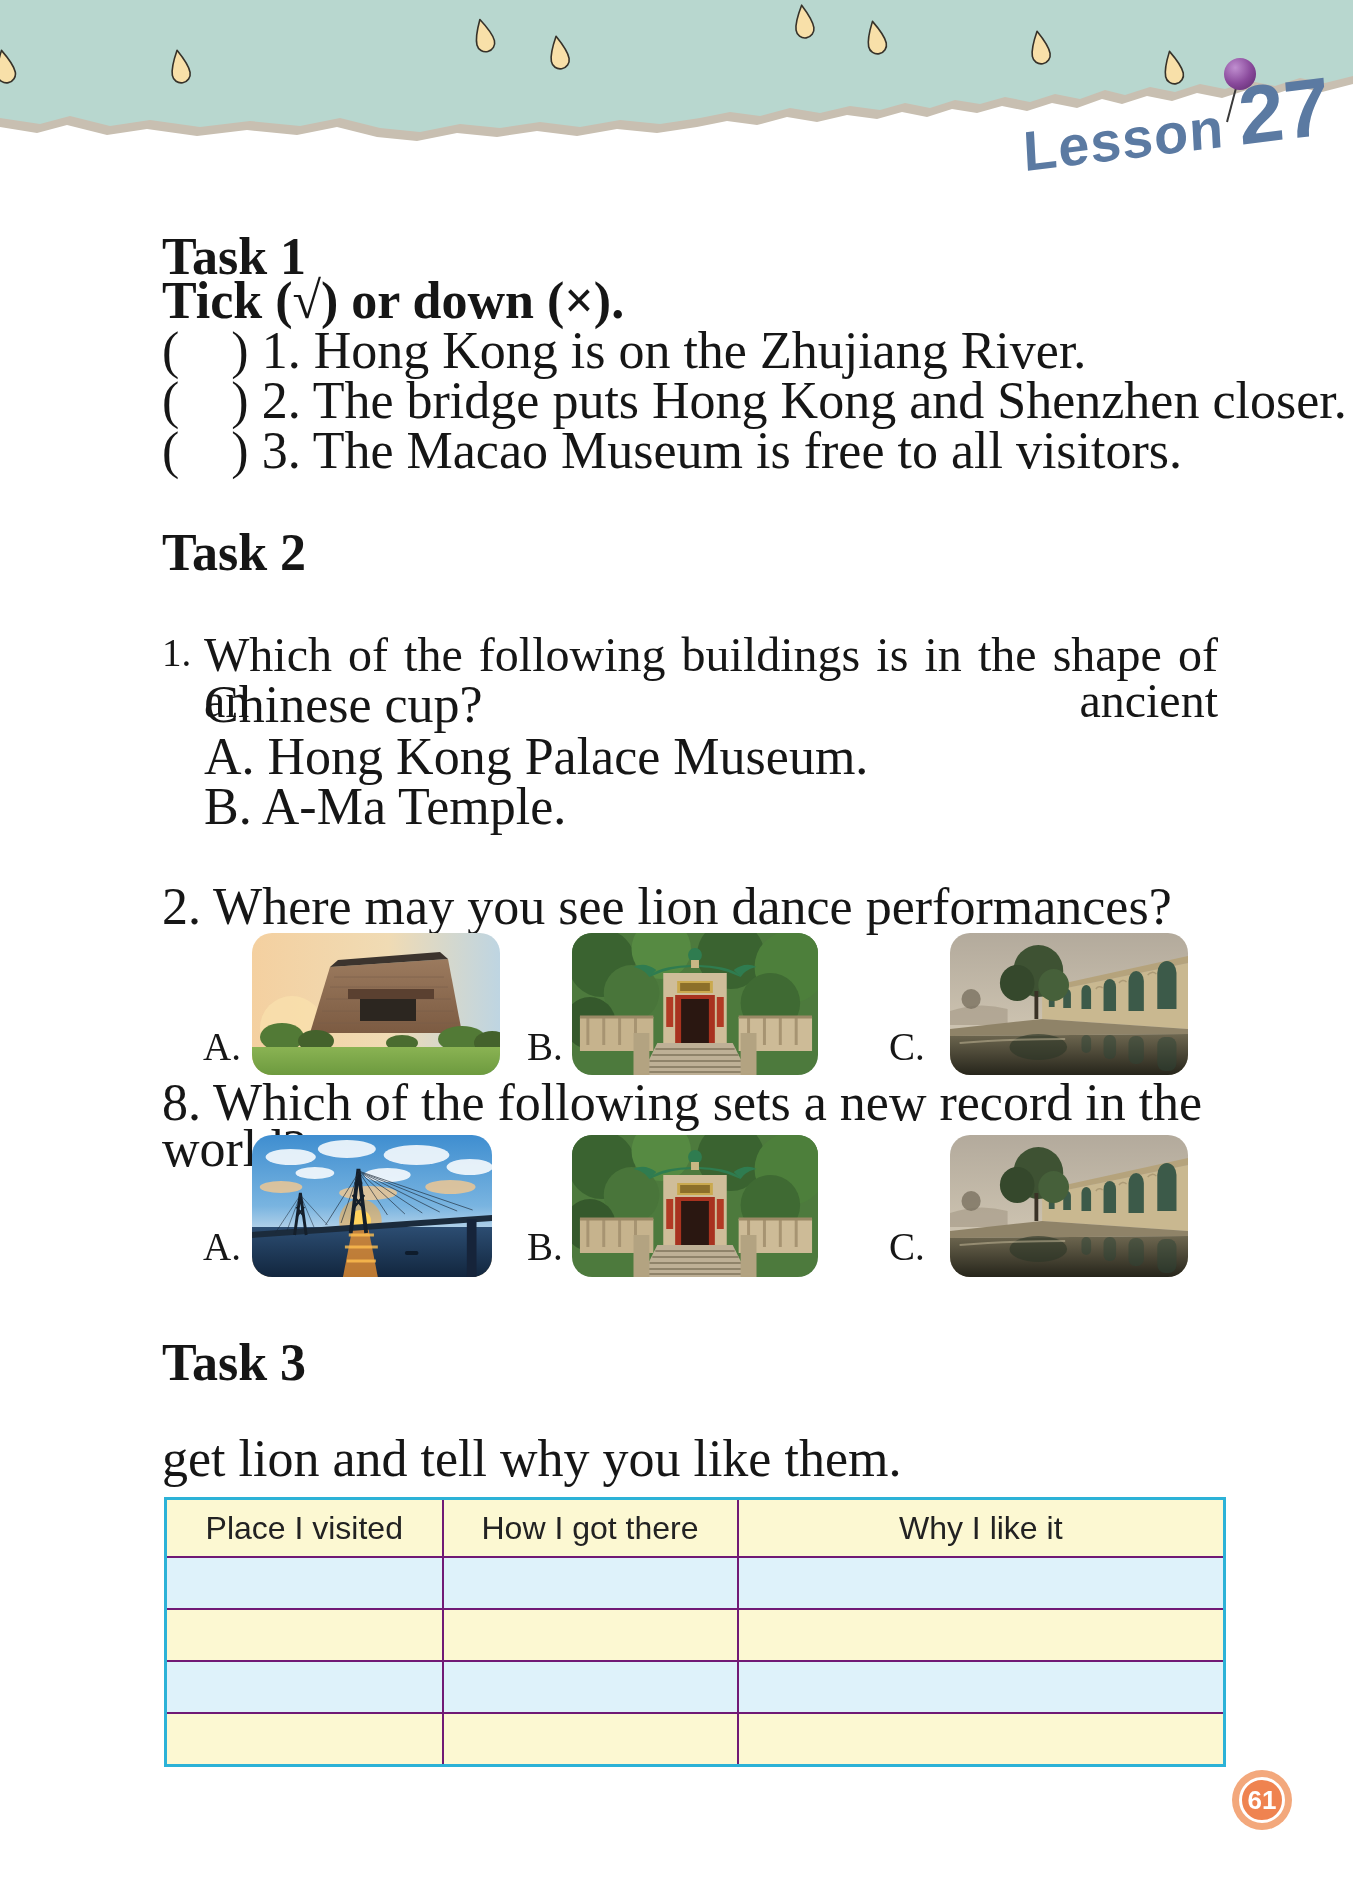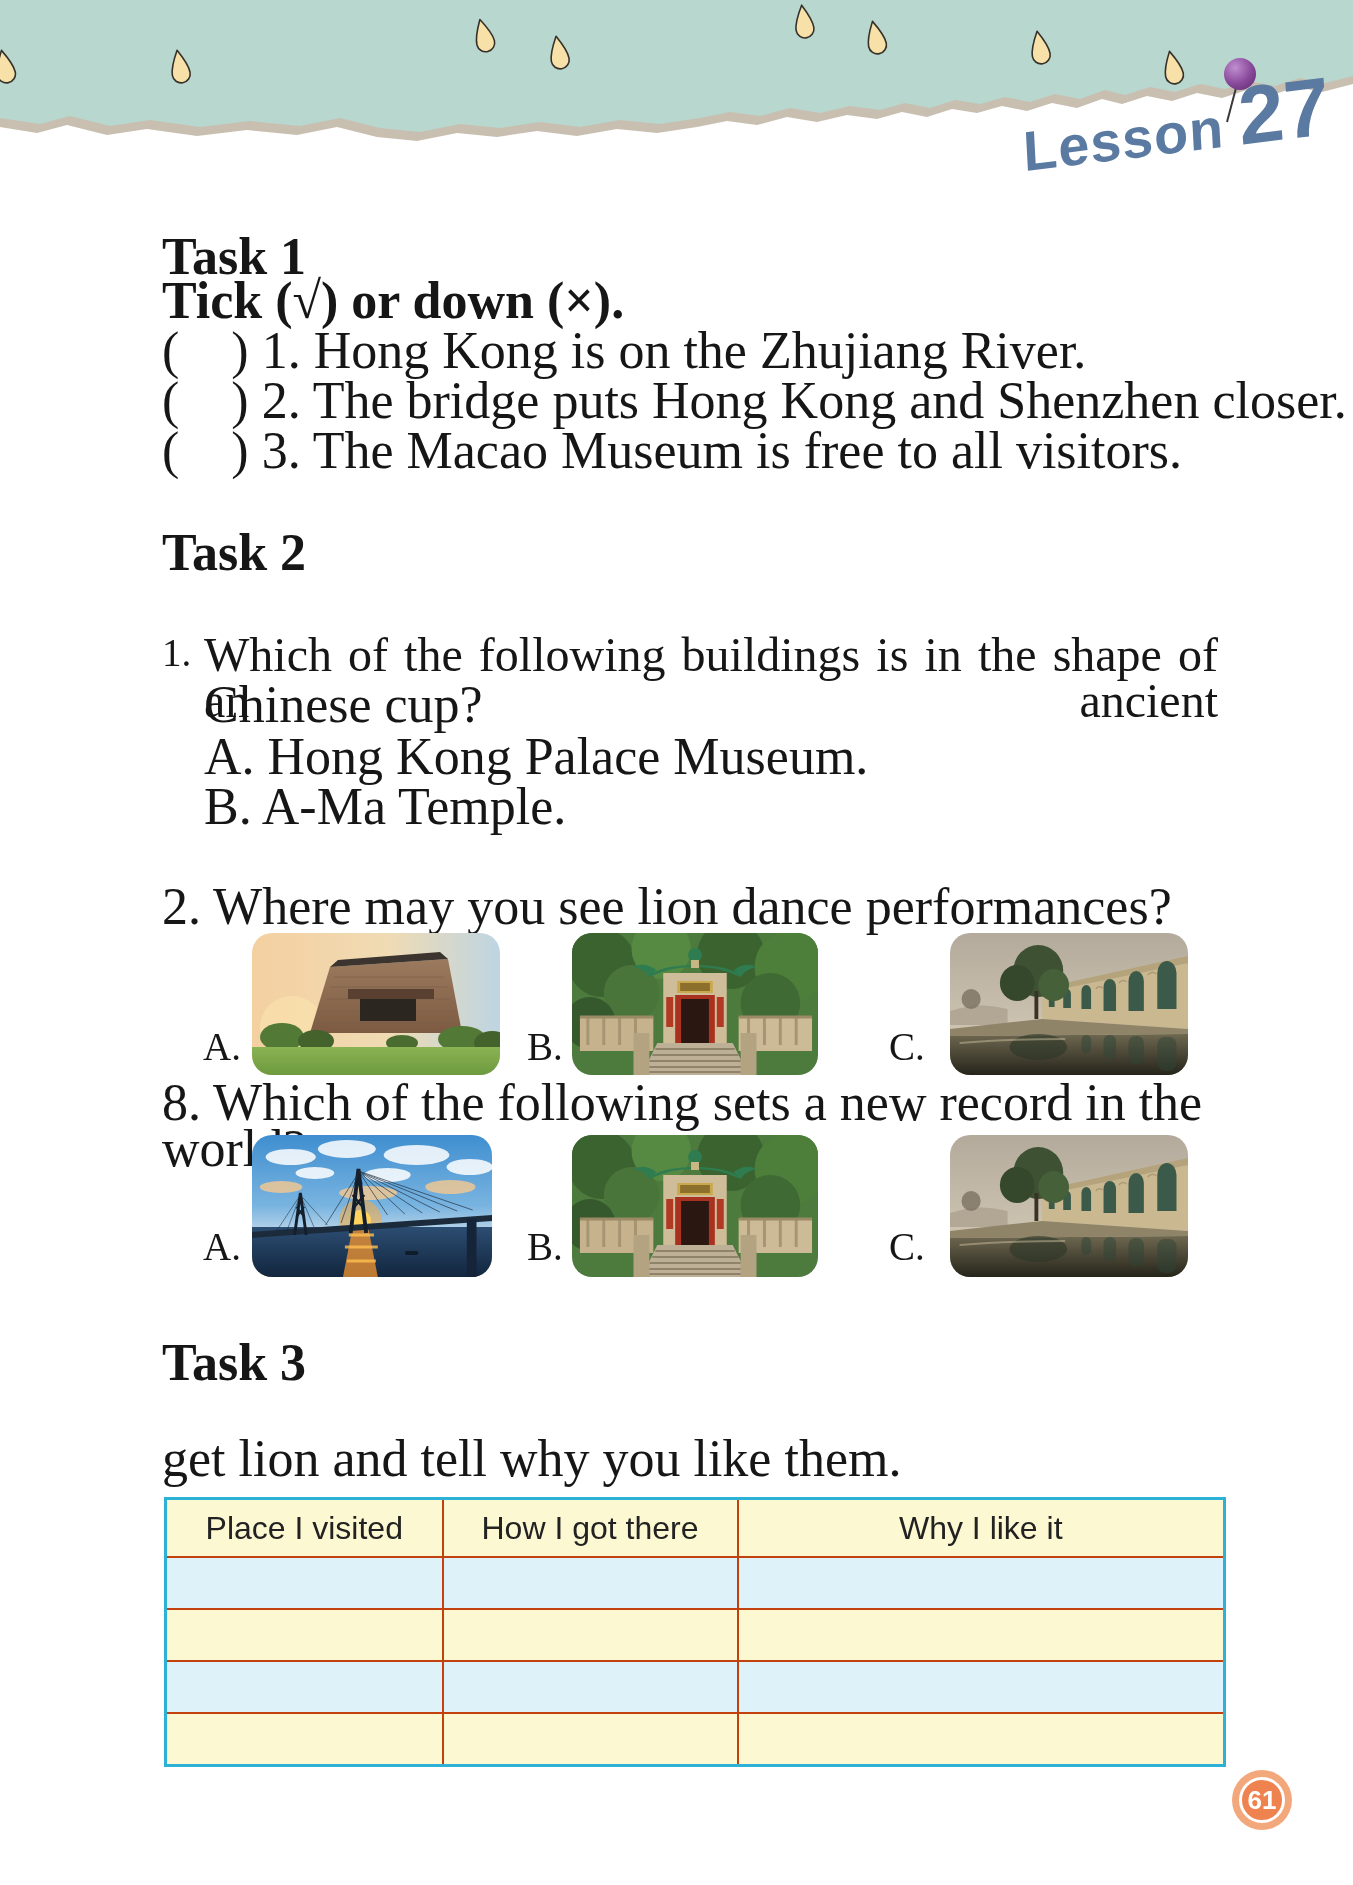--- a/index.html
+++ b/index.html
@@ -13,21 +13,21 @@
   .line{position:absolute;left:162px;font-size:52px;line-height:46px;white-space:pre-wrap;}
   .b{font-weight:bold;}
   .opt{left:204px;}
   .just{white-space:pre-wrap;text-align:justify;text-align-last:justify;font-size:48px;}
   .qnum{position:absolute;left:162px;font-size:39px;line-height:46px;}
   .photo{position:absolute;height:142px;border-radius:20px;overflow:hidden;}
   .photo svg{width:100%;height:100%;display:block;}
   .opt-label{position:absolute;font-size:39px;line-height:46px;}
   .t3table{position:absolute;left:164px;top:1497px;width:1062px;border-collapse:collapse;
            table-layout:fixed;font-family:"Liberation Sans", sans-serif;font-size:32px;color:#222;}
-  .t3table th,.t3table td{border:2px solid #c2410c;}
+  .t3table th,.t3table td{border:2px solid #701a75;}
   .t3table th{height:54px;background:#fcf8d2;font-weight:normal;text-align:center;}
   .t3table td{height:48px;}
   .row-blue td{background:#def2fa;}
   .row-yellow td{background:#fcf8d2;}
   .t3table{border:3px solid #2cb2d7;}
   .page-num{position:absolute;left:1239px;top:1777px;width:40px;height:40px;border-radius:50%;
             background:#ef8350;border:3px solid #ffffff;box-shadow:0 0 0 7px #f3a87c;
             display:flex;align-items:center;justify-content:center;
             font-family:"Liberation Sans", sans-serif;font-weight:bold;font-size:26px;color:#ffffff;}
   .defs-holder{position:absolute;width:0;height:0;overflow:hidden;}

